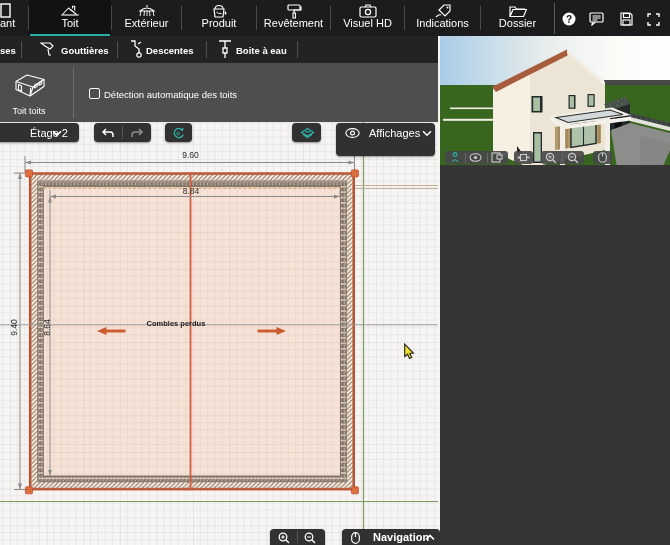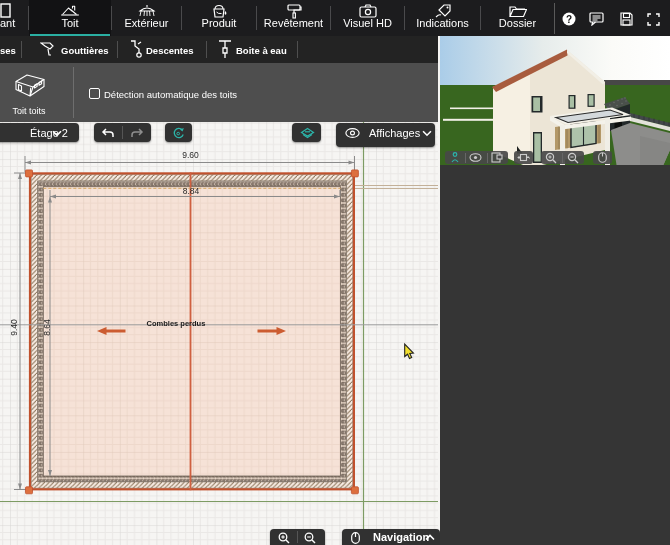--- a/index.html
+++ b/index.html
@@ -260,21 +260,21 @@
   </div>
   <div class="ovbtn" style="left:292px;top:123px;width:29px;height:19px;">
     <svg class="abs" style="left:7.5px;top:4px" width="15" height="12" viewBox="0 0 15 12">
         <g fill="none" stroke="#2cb5aa" stroke-width="1.2">
           <path d="M1.5 5.5 L7.5 1.5 L13.5 5.5 L7.5 9 Z"></path>
           <path d="M3 7.5 L7.5 10.5 L12 7.5"></path>
           <path d="M5 4.8 h5"></path>
         </g>
       </svg>
   </div>
-  <div class="ovbtn" style="left:336px;top:123px;width:99px;height:24px;">
+  <div class="ovbtn" style="left:336px;top:123px;width:99px;height:33px;">
     <svg class="abs" style="left:9px;top:4.5px" width="15" height="10" viewBox="0 0 17 11">
         <ellipse cx="8.5" cy="5.5" rx="7.5" ry="5" fill="none" stroke="#fff" stroke-width="1.3"></ellipse>
         <circle cx="8.5" cy="5.5" r="2.2" fill="none" stroke="#fff" stroke-width="1.3"></circle>
       </svg>
     <div class="abs" style="left:33px;top:3.5px;font-size:11px;">Affichages</div>
     <svg class="abs" style="left:86px;top:6.5px" width="10" height="7" viewBox="0 0 11 8">
         <path d="M1 1.5 L5.5 6 L10 1.5" fill="none" stroke="#fff" stroke-width="1.8"></path>
       </svg>
   </div>
 

